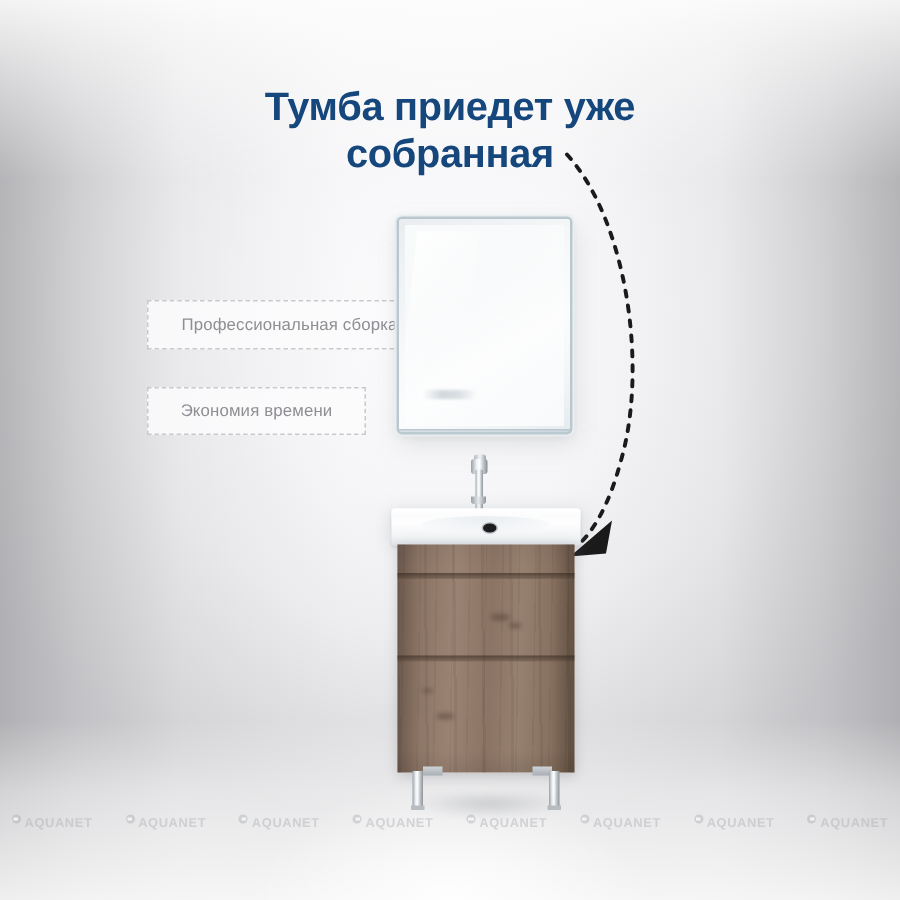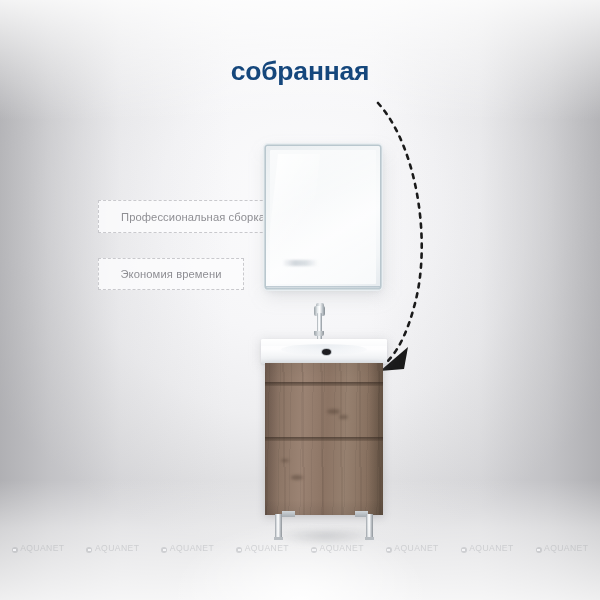--- a/index.html
+++ b/index.html
@@ -338,25 +338,25 @@
     left: 0; top: 540px;
     width: 600px; height: 16px;
     display: flex;
     justify-content: center;
     align-items: center;
     gap: 22px;
     pointer-events: none;
   }
   .watermark {
     display: flex;
-    align-items: flex-end;
+    align-items: flex-start;
     gap: 2.5px;
     color: rgba(168,170,174,0.42);
     font-size: 8.6px;
-    font-weight: normal;
+    font-weight: bold;
     letter-spacing: 0.4px;
     white-space: nowrap;
   }
   .wm-dot {
     width: 6px; height: 6px;
     border-radius: 50%;
     background: rgba(168,170,174,0.42);
     position: relative;
     flex: none;
   }
@@ -374,20 +374,21 @@
 <div id="scene">
 
   <div class="bg-wall"></div>
   <div class="bg-vignette-left"></div>
   <div class="bg-vignette-right"></div>
   <div class="bg-vignette-top"></div>
   <div class="bg-floor"></div>
   <div class="bg-floor-glow"></div>
 
   <div class="headline">
+    <span class="l1">Тумба приедет уже</span>
     <span class="l2">собранная</span>
   </div>
 
   <div class="tag" id="tag-0">
     <span>Профессиональная сборка</span>
   </div>
   <div class="tag" id="tag-1">
     <span>Экономия времени</span>
   </div>
 

